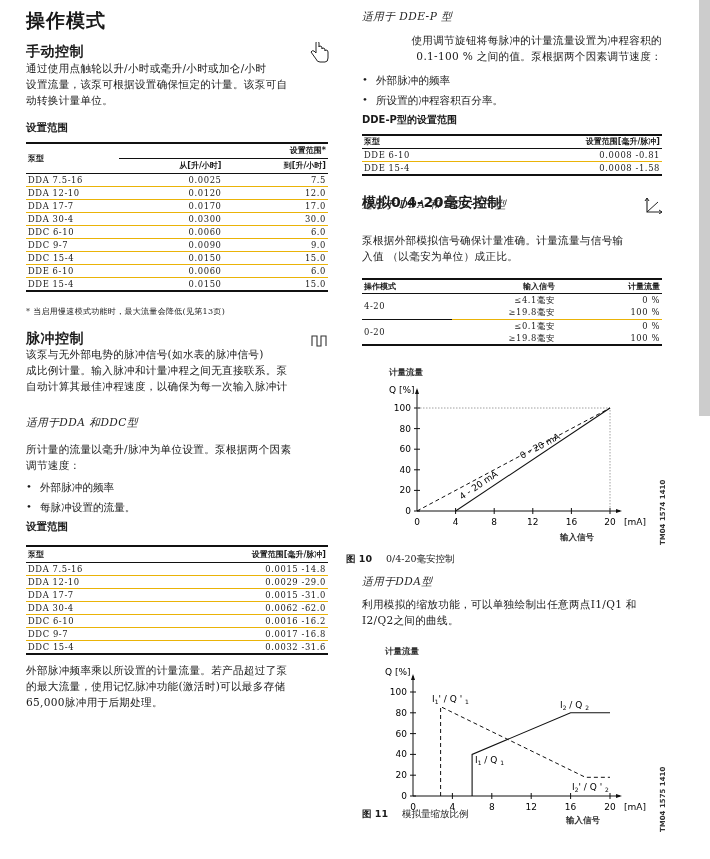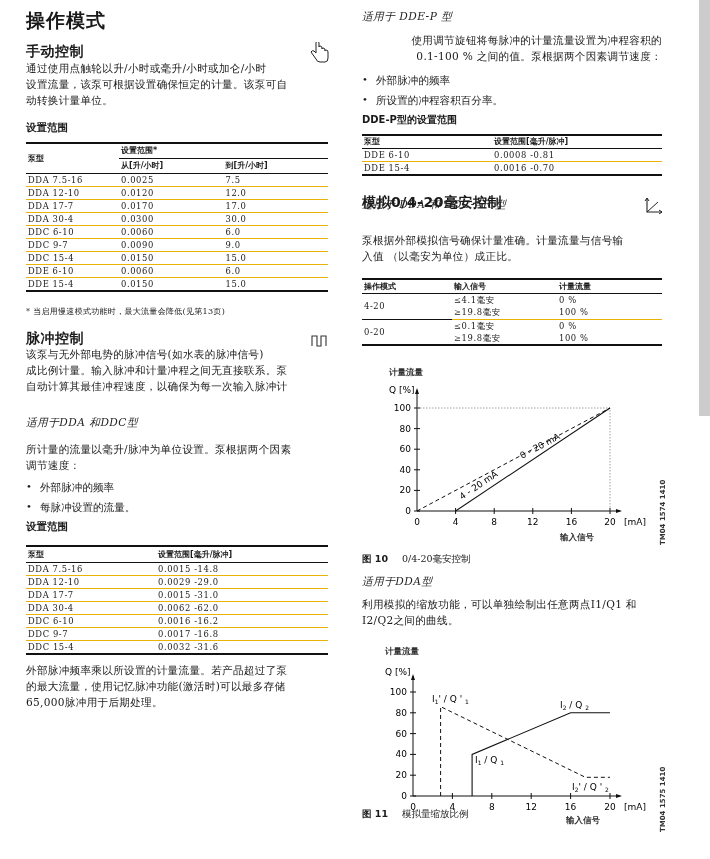--- a/index.html
+++ b/index.html
@@ -24,21 +24,21 @@
   .bullets { position: absolute; left: 0; list-style: none; font-size: 10.6px; }
   .bullets li { height: 20px; line-height: 16px; display: flex; }
   .bullets li .dot { width: 14px; font-size: 10px; }
 
   table { border-collapse: collapse; position: absolute; left: 0; font-size: 8.4px; }
   table th { font-family: "DejaVu Sans", "Liberation Sans", sans-serif; font-weight: bold; font-size: 8px; text-align: left; padding: 0 2px; }
   table td { padding: 0 2px; height: 13px; line-height: 12px; letter-spacing: 0.6px; }
   .tb-top { border-top: 2.5px solid #111; }
   .tb-bottom { border-bottom: 2.5px solid #111; }
   .row-line td { border-bottom: 1px solid #eab308; }
-  .c { text-align: left; }
+  .c { text-align: right; }
 
   .footnote { position: absolute; left: 0; font-size: 8px; letter-spacing: 0.3px; }
 
   .icon { position: absolute; }
   .chart-cn { position: absolute; font-size: 8.5px; font-weight: bold; color: #333; }
 
   .fig-caption { position: absolute; left: 0; font-size: 9.5px; }
   .fig-caption b { font-family: "DejaVu Sans", "Liberation Sans", sans-serif; margin-right: 14px; }
 
   .rot-id { position: absolute; font-family: "DejaVu Sans", "Liberation Sans", sans-serif; font-size: 7px; font-weight: bold; transform: rotate(-90deg); transform-origin: left top; white-space: nowrap; color: #333; }
@@ -221,21 +221,21 @@
         <th class="c" style="border-bottom:1px solid #111;">设置范围[毫升/脉冲]</th>
       </tr>
     </thead>
     <tbody>
       <tr class="row-line">
           <td>DDE 6-10</td>
           <td class="c">0.0008 -0.81</td>
         </tr>
       <tr class="tb-bottom">
           <td>DDE 15-4</td>
-          <td class="c">0.0016 -0.70</td>
+          <td class="c">0.0008 -1.58</td>
         </tr>
     </tbody>
   </table>
 
   <div class="sec-title" style="top:194px;">模拟0/4-20毫安控制</div>
   <svg class="icon" style="left:282px; top:196px;" width="20" height="18" viewBox="0 0 20 18">
     <path d="M3 2 V16 H18" fill="none" stroke="#222" stroke-width="1.1"></path>
     <path d="M3 2 l-2 3 M3 2 l2 3" fill="none" stroke="#222" stroke-width="1"></path>
     <path d="M18 16 l-3-2 M18 16 l-3 2" fill="none" stroke="#222" stroke-width="1"></path>
     <path d="M3 16 L14 6" fill="none" stroke="#222" stroke-width="1"></path>
@@ -319,21 +319,21 @@
   <polyline points="417,408 610,408 610,511" fill="none" stroke="#888" stroke-width="0.8" stroke-dasharray="1.5,1.5"></polyline>
 
   <line x1="417" y1="511" x2="610" y2="408" stroke="#111" stroke-width="1" stroke-dasharray="4,3"></line>
 
   <line x1="455.6" y1="511" x2="610" y2="408" stroke="#111" stroke-width="1.1"></line>
   <text x="0" y="0" font-size="9" transform="translate(522,459) rotate(-28)">0 - 20 mA</text>
   <text x="0" y="0" font-size="9" transform="translate(462,500) rotate(-34)">4 - 20 mA</text>
 </svg>
 <div class="chart-cn" style="left:560px; top:532px; font-size:8.5px;">输入信号</div>
 <div class="rot-id" style="left:659px; top:545px;">TM04 1574 1410</div>
-<div class="fig-caption" style="left:362px; top:553px;">
+<div class="fig-caption" style="left:346px; top:553px;">
   <b>图 10</b><span>0/4-20毫安控制</span>
 </div>
 
 <div class="italic" style="left:362px; top:575px;">适用于DDA型</div>
 <div class="body" style="left:362px; top:596px; width:300px;">
   <div>利用模拟的缩放功能，可以单独绘制出任意两点I1/Q1 和</div>
   <div>I2/Q2之间的曲线。</div>
 </div>
 
 <div class="chart-cn" style="left:385px; top:646px;">计量流量</div>

